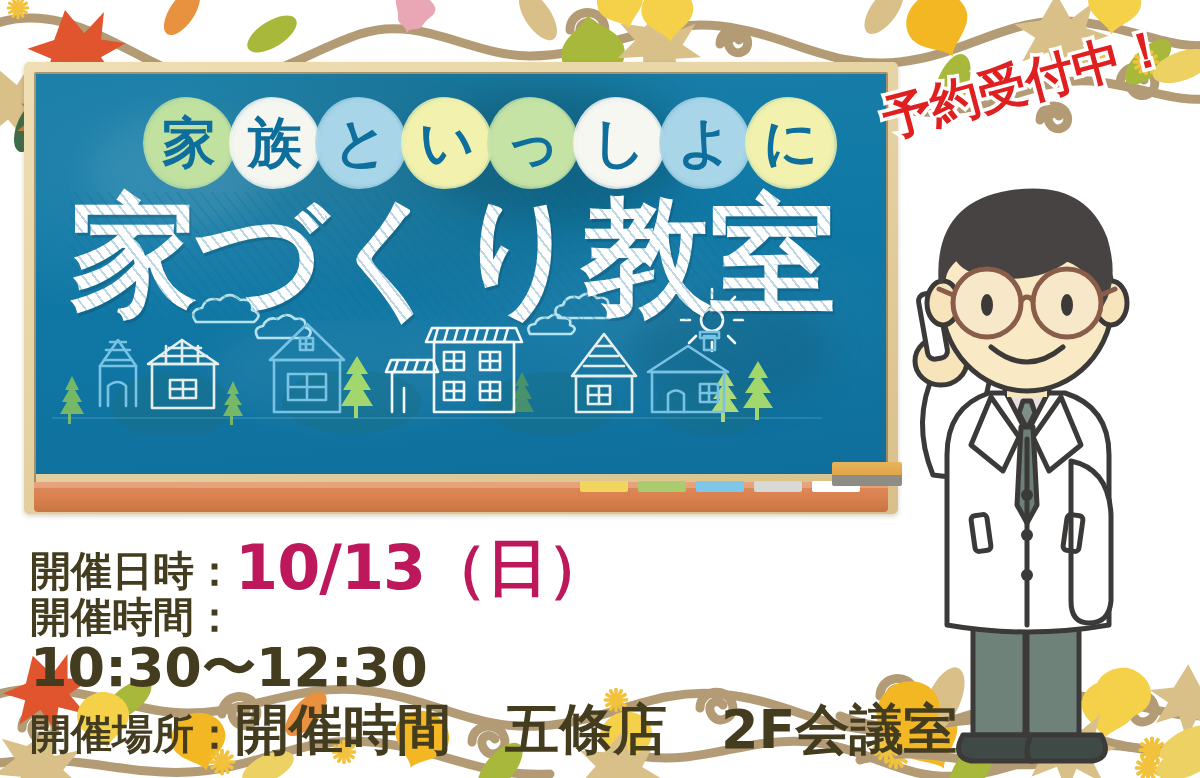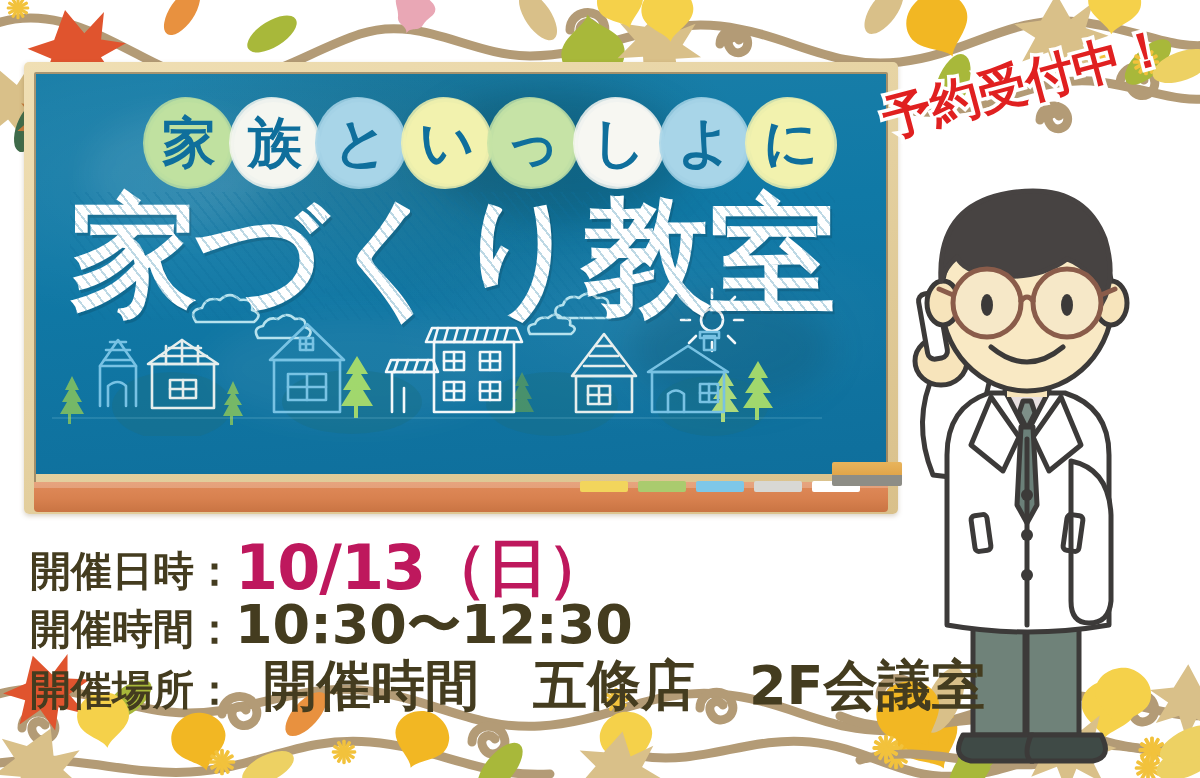--- a/index.html
+++ b/index.html
@@ -129,22 +129,22 @@
     color:#443c1f;
   }
   .info-line{display:flex;align-items:baseline;white-space:nowrap;line-height:1.06;}
   .info-line .lbl{font-size:41px;letter-spacing:0px;}
   .info-line .val{font-size:54px;letter-spacing:0px;}
   #line-date .val{
     color:#be185d;font-size:62px;line-height:.95;
     position:relative;top:4px;letter-spacing:-1px;
   }
   #line-date{margin-bottom:2px;}
-  #line-time{margin-bottom:4px;}
-  #line-place{margin-bottom:4px;gap:28px;}
+  #line-time{margin-bottom:4px;flex-direction:column;}
+  #line-place{margin-bottom:4px;}
   #line-tel .val{font-size:46px;font-weight:700;letter-spacing:0px;}
 </style>
 </head>
 <body>
 
 <div id="poster">
 
   <svg class="deco-layer back" viewBox="0 0 1200 778" width="1200" height="778">
     <defs>
       <g id="maple">

